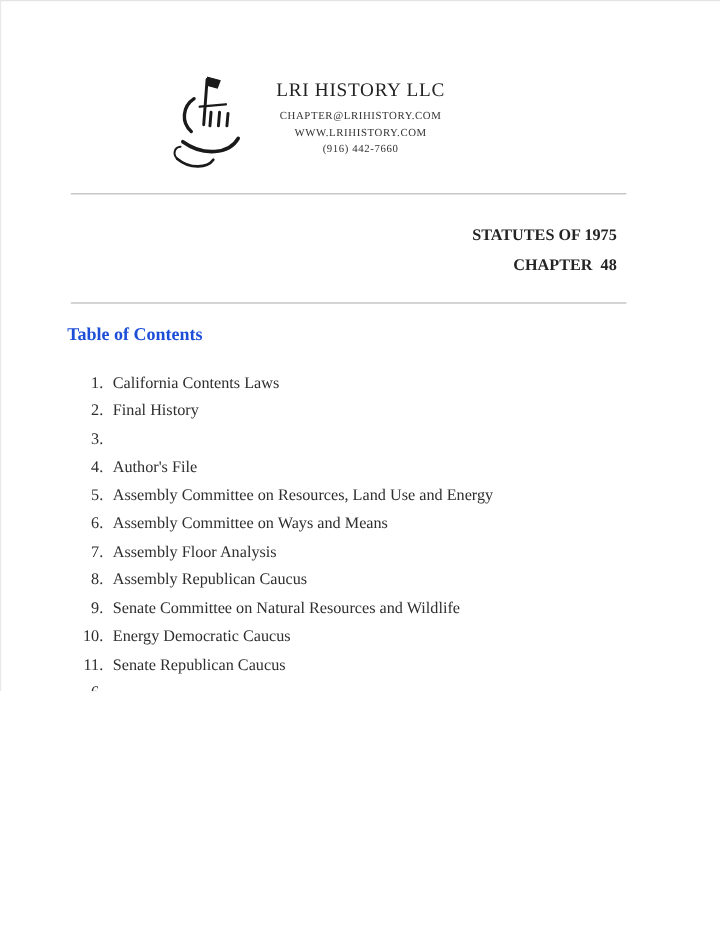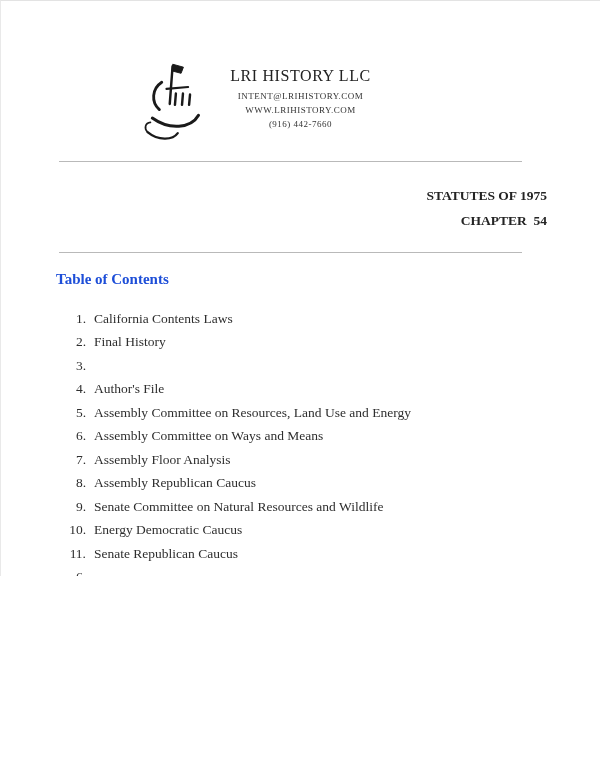--- a/index.html
+++ b/index.html
@@ -47,21 +47,21 @@
   
   .rule {
     border: none;
     border-top: 1px solid #b9b9b9;
     margin-left: 58px;
     margin-right: 78px;
   }
   
   .ref-block {
     text-align: right;
-    padding: 22px 53px 0 0;
+    padding: 22px 86px 0 0;
     font-weight: bold;
     font-size: 13.5px;
     line-height: 1.85;
     color: #242424;
   }
   .ref-line { white-space: pre; }
   .rule.mid { margin-top: 18px; }
   
   .toc-title {
     margin: 18px 0 0 55px;
@@ -100,31 +100,31 @@
       <path d="M27 31 L50 29" stroke-width="2.2"></path>
       <path d="M37 36 l-1 12" stroke-width="2.6"></path>
       <path d="M44.5 36 l-1 12" stroke-width="2.6"></path>
       <path d="M52 37 l-1 11" stroke-width="2.6"></path>
       <path d="M12 62 C30 75 53 73 61 59" stroke-width="3.2"></path>
       <path d="M7 77 C19 87 34 85 39 78" stroke-width="2.4"></path>
       <path d="M7 77 C3 73 4.5 67 10 66.5" stroke-width="1.8"></path>
     </svg>
     <div class="company-name">LRI HISTORY LLC</div>
     <div class="contact-block">
-      <div class="contact-line">INTENT@LRIHISTORY.COM</div>
+      <div class="contact-line">CHAPTER@LRIHISTORY.COM</div>
       <div class="contact-line">WWW.LRIHISTORY.COM</div>
       <div class="contact-line">(916) 442-7660</div>
     </div>
   </div>
 
   <hr class="rule top">
 
   <div class="ref-block">
     <div class="ref-line">STATUTES OF 1975</div>
-    <div class="ref-line">CHAPTER  54</div>
+    <div class="ref-line">CHAPTER  48</div>
   </div>
 
   <hr class="rule mid">
 
   <div class="toc-title">Table of Contents</div>
 
   <div class="toc-list">
       <div class="toc-row">
         <span class="toc-num">1.</span>
         <span class="toc-label">California Contents Laws</span>

